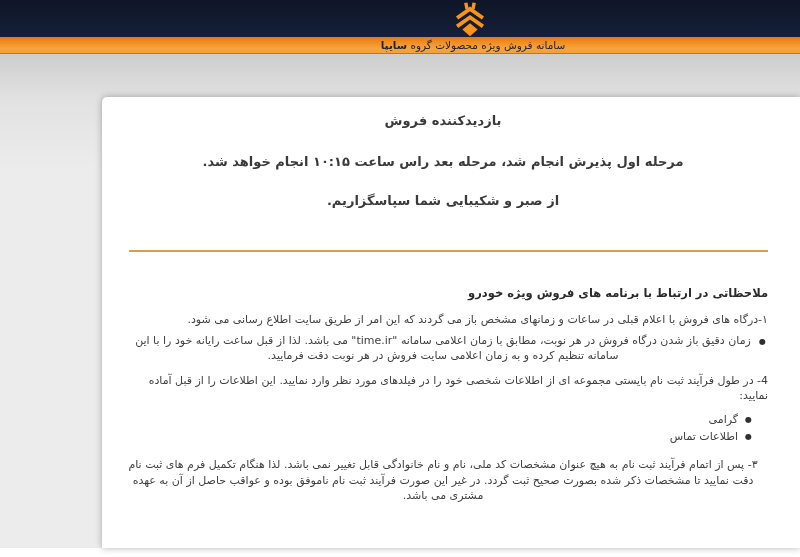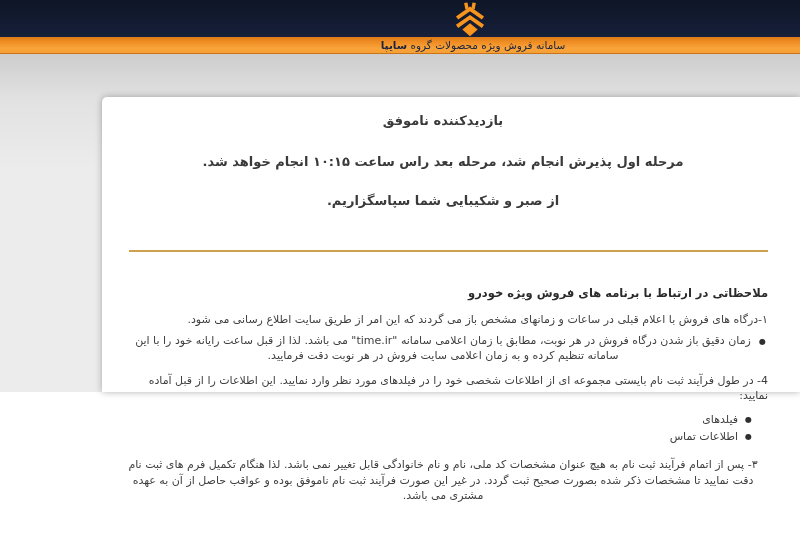--- a/index.html
+++ b/index.html
@@ -1,17 +1,17 @@
 <!DOCTYPE html>
 <html lang="fa"><head>
 <meta charset="utf-8">
 <style>
   html,body{margin:0;padding:0;}
   body{width:800px;height:557px;overflow:hidden;font-family:"DejaVu Sans",sans-serif;}
-  .page{position:relative;width:800px;height:392px;
+  .page{position:relative;width:800px;height:548px;
     background:linear-gradient(180deg,#a6a6a6 0px,#c9c9c9 45px,#e2e2e2 100px,#ececec 170px,#ececec 100%);}
   
   .topbar{position:absolute;top:0;left:0;width:800px;}
   .navy{position:relative;height:37px;background:linear-gradient(180deg,#0e1526,#16203a);}
   .logo{position:absolute;left:451px;top:2px;}
   .orangebar{height:16px;line-height:16px;
     background:linear-gradient(180deg,#db7a18 0%,#ef8c22 30%,#f8a43b 70%,#f5a037 100%);
     border-bottom:1px solid #c9761a;
     text-align:center;padding-left:146px;
     font-size:10.5px;color:#1d2440;}
@@ -55,40 +55,40 @@
       </svg>
     </div>
     <div class="orangebar">
       <span><span>سامانه فروش ویژه محصولات گروه </span><b>سایپا</b></span>
     </div>
   </header>
 
   <main class="card">
     <div class="pad">
 
-      <p class="greeting">بازدیدکننده ناموفق</p>
+      <p class="greeting">بازدیدکننده فروش</p>
       <p class="msg">مرحله اول پذیرش انجام شد، مرحله بعد راس ساعت ۱۰:۱۵ انجام خواهد شد.</p>
       <p class="msg msg2">از صبر و شکیبایی شما سپاسگزاریم.</p>
 
       <div class="divider"></div>
 
       <h2 class="heading">ملاحظاتی در ارتباط با برنامه های فروش ویژه خودرو</h2>
 
 
       <p class="body">۱-درگاه های فروش با اعلام قبلی در ساعات و زمانهای مشخص باز می گردند که این امر از طریق سایت اطلاع رسانی می شود.</p>
 
       <div class="note">
         <span class="bullet">●</span>
         <span>زمان دقیق باز شدن درگاه فروش در هر نوبت، مطابق با زمان اعلامی سامانه "time.ir" می باشد. لذا از قبل ساعت رایانه خود را با این سامانه تنظیم کرده و به زمان اعلامی سایت فروش در هر نوبت دقت فرمایید.</span>
       </div>
 
       <p class="body item2">4- در طول فرآیند ثبت نام بایستی مجموعه ای از اطلاعات شخصی خود را در فیلدهای مورد نظر وارد نمایید. این اطلاعات را از قبل آماده نمایید:</p>
 
       <ul class="req-list">
-        <li><span class="bullet">●</span><span>فیلدهای</span></li>
+        <li><span class="bullet">●</span><span>گرامی</span></li>
         <li><span class="bullet">●</span><span>اطلاعات تماس</span></li>
       </ul>
 
       <p class="body item3">۳- پس از اتمام فرآیند ثبت نام به هیچ عنوان مشخصات کد ملی، نام و نام خانوادگی قابل تغییر نمی باشد. لذا هنگام تکمیل فرم های ثبت نام دقت نمایید تا مشخصات ذکر شده بصورت صحیح ثبت گردد. در غیر این صورت فرآیند ثبت نام ناموفق بوده و عواقب حاصل از آن به عهده مشتری می باشد.</p>
 
     </div>
   </main>
 
 </div>
 

